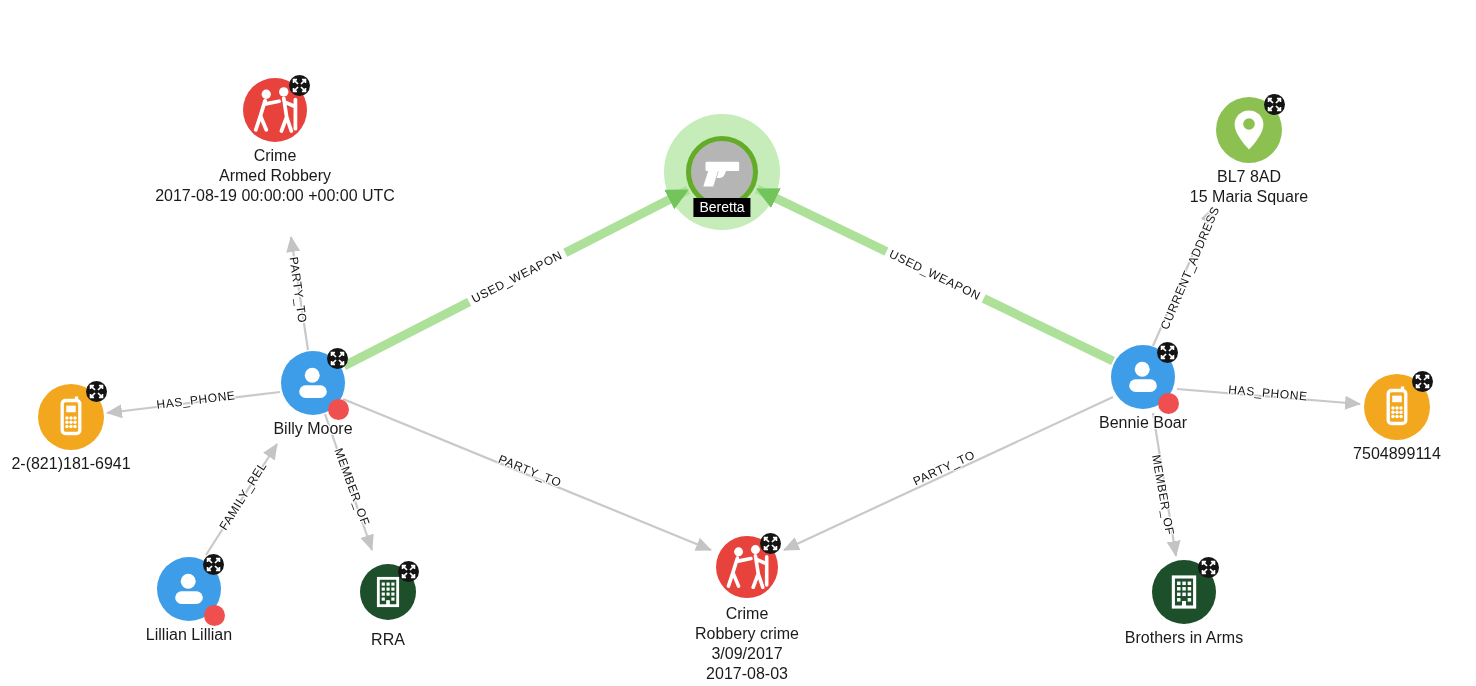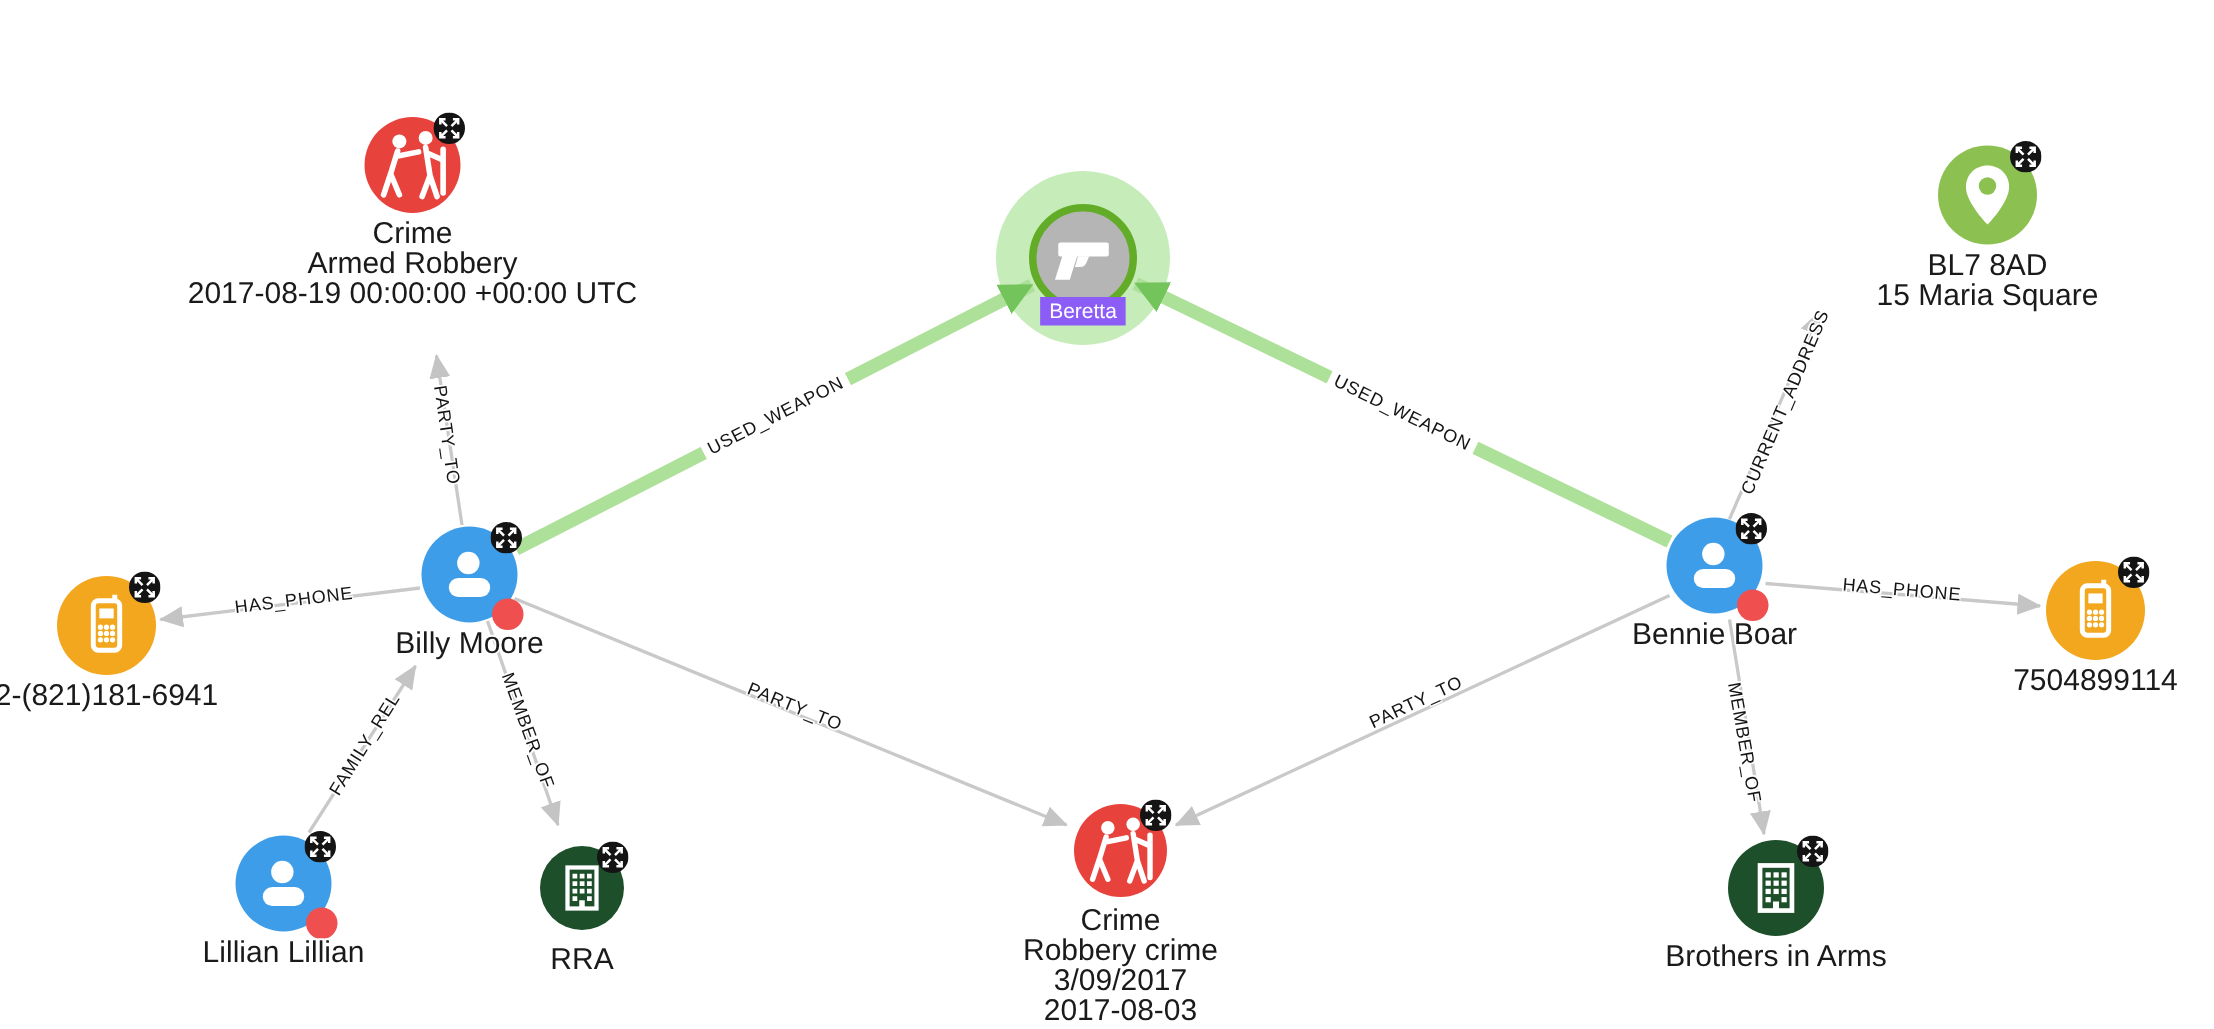--- a/index.html
+++ b/index.html
@@ -21,27 +21,27 @@
   .c-weapon{background:#b5b5b5;border:5px solid #63ac28;width:62px;height:62px;}
   .badge{
     position:absolute;right:-3px;top:-3px;width:21px;height:21px;z-index:4;
   }
   .dot{
     position:absolute;right:-4px;bottom:-5px;width:21px;height:21px;border-radius:50%;
     background:#ef4f4f;z-index:4;
   }
   .node-label{
     position:absolute;top:calc(100% + 4px);left:50%;transform:translateX(-50%);
-    text-align:center;font-size:20px;line-height:20px;color:#1a1a1a;white-space:nowrap;
+    text-align:center;font-size:16px;line-height:20px;color:#1a1a1a;white-space:nowrap;
     text-shadow:-1px -1px 0 #fff,1px -1px 0 #fff,-1px 1px 0 #fff,1px 1px 0 #fff,0 0 2px #fff;
     z-index:5;
   }
   .beretta-box{
     position:absolute;top:62px;left:50%;transform:translateX(-50%);
-    background:#8b5cf6;color:#fff;font-size:14px;line-height:17px;padding:1px 6px;
+    background:#000000;color:#fff;font-size:14px;line-height:17px;padding:1px 6px;
     white-space:nowrap;z-index:5;
   }
   .edge-label{
     position:absolute;z-index:2;font-size:12px;letter-spacing:.6px;color:#141414;
     white-space:nowrap;transform:translate(-50%,-50%) rotate(var(--rot));
     text-shadow:-1px -1px 0 #fff,1px -1px 0 #fff,-1px 1px 0 #fff,1px 1px 0 #fff,0 0 2px #fff;
   }
   .edge-label.boxed{background:#fff;padding:0 4px;text-shadow:none;}
   svg .edge-line{stroke:#c9c9c9;stroke-width:2.2;fill:none;}
   svg .edge-line-green{stroke:#ade098;stroke-width:9;fill:none;}
@@ -145,21 +145,21 @@
         <g fill="#fff">
           <rect x="4" y="8.5" width="24.5" height="6.8" rx="1"></rect>
           <path d="M6 15 L13.2 15 L9.6 26.5 L2.4 26.5 Z"></path>
           <path d="M13.6 15.2 H19 L17.6 18.4 A3.3 3.3 0 0 1 14.6 20.4 H12.1 Z"></path>
         </g>
       </svg>
     </div>
     <div class="beretta-box">Beretta</div>
   </div>
 
-  <div class="node" style="left:1292px;top:97px;width:66px;height:66px">
+  <div class="node" style="left:1216px;top:97px;width:66px;height:66px">
     <div class="node-circle c-address">
       <svg width="48" height="48" viewBox="0 0 24 24">
         <path d="M12 2.2 C7.9 2.2 4.8 5.3 4.8 9.3 C4.8 14.6 12 21.8 12 21.8 C12 21.8 19.2 14.6 19.2 9.3 C19.2 5.3 16.1 2.2 12 2.2 Z" fill="#fff"></path>
         <circle cx="12" cy="9" r="2.9" fill="#8cc152"></circle>
       </svg>
     </div>
     <div class="badge">
       <svg width="21" height="21" viewBox="0 0 24 24">
           <circle cx="12" cy="12" r="12" fill="#141414"></circle>
         <g stroke="#fff" stroke-width="1.9" fill="none">

